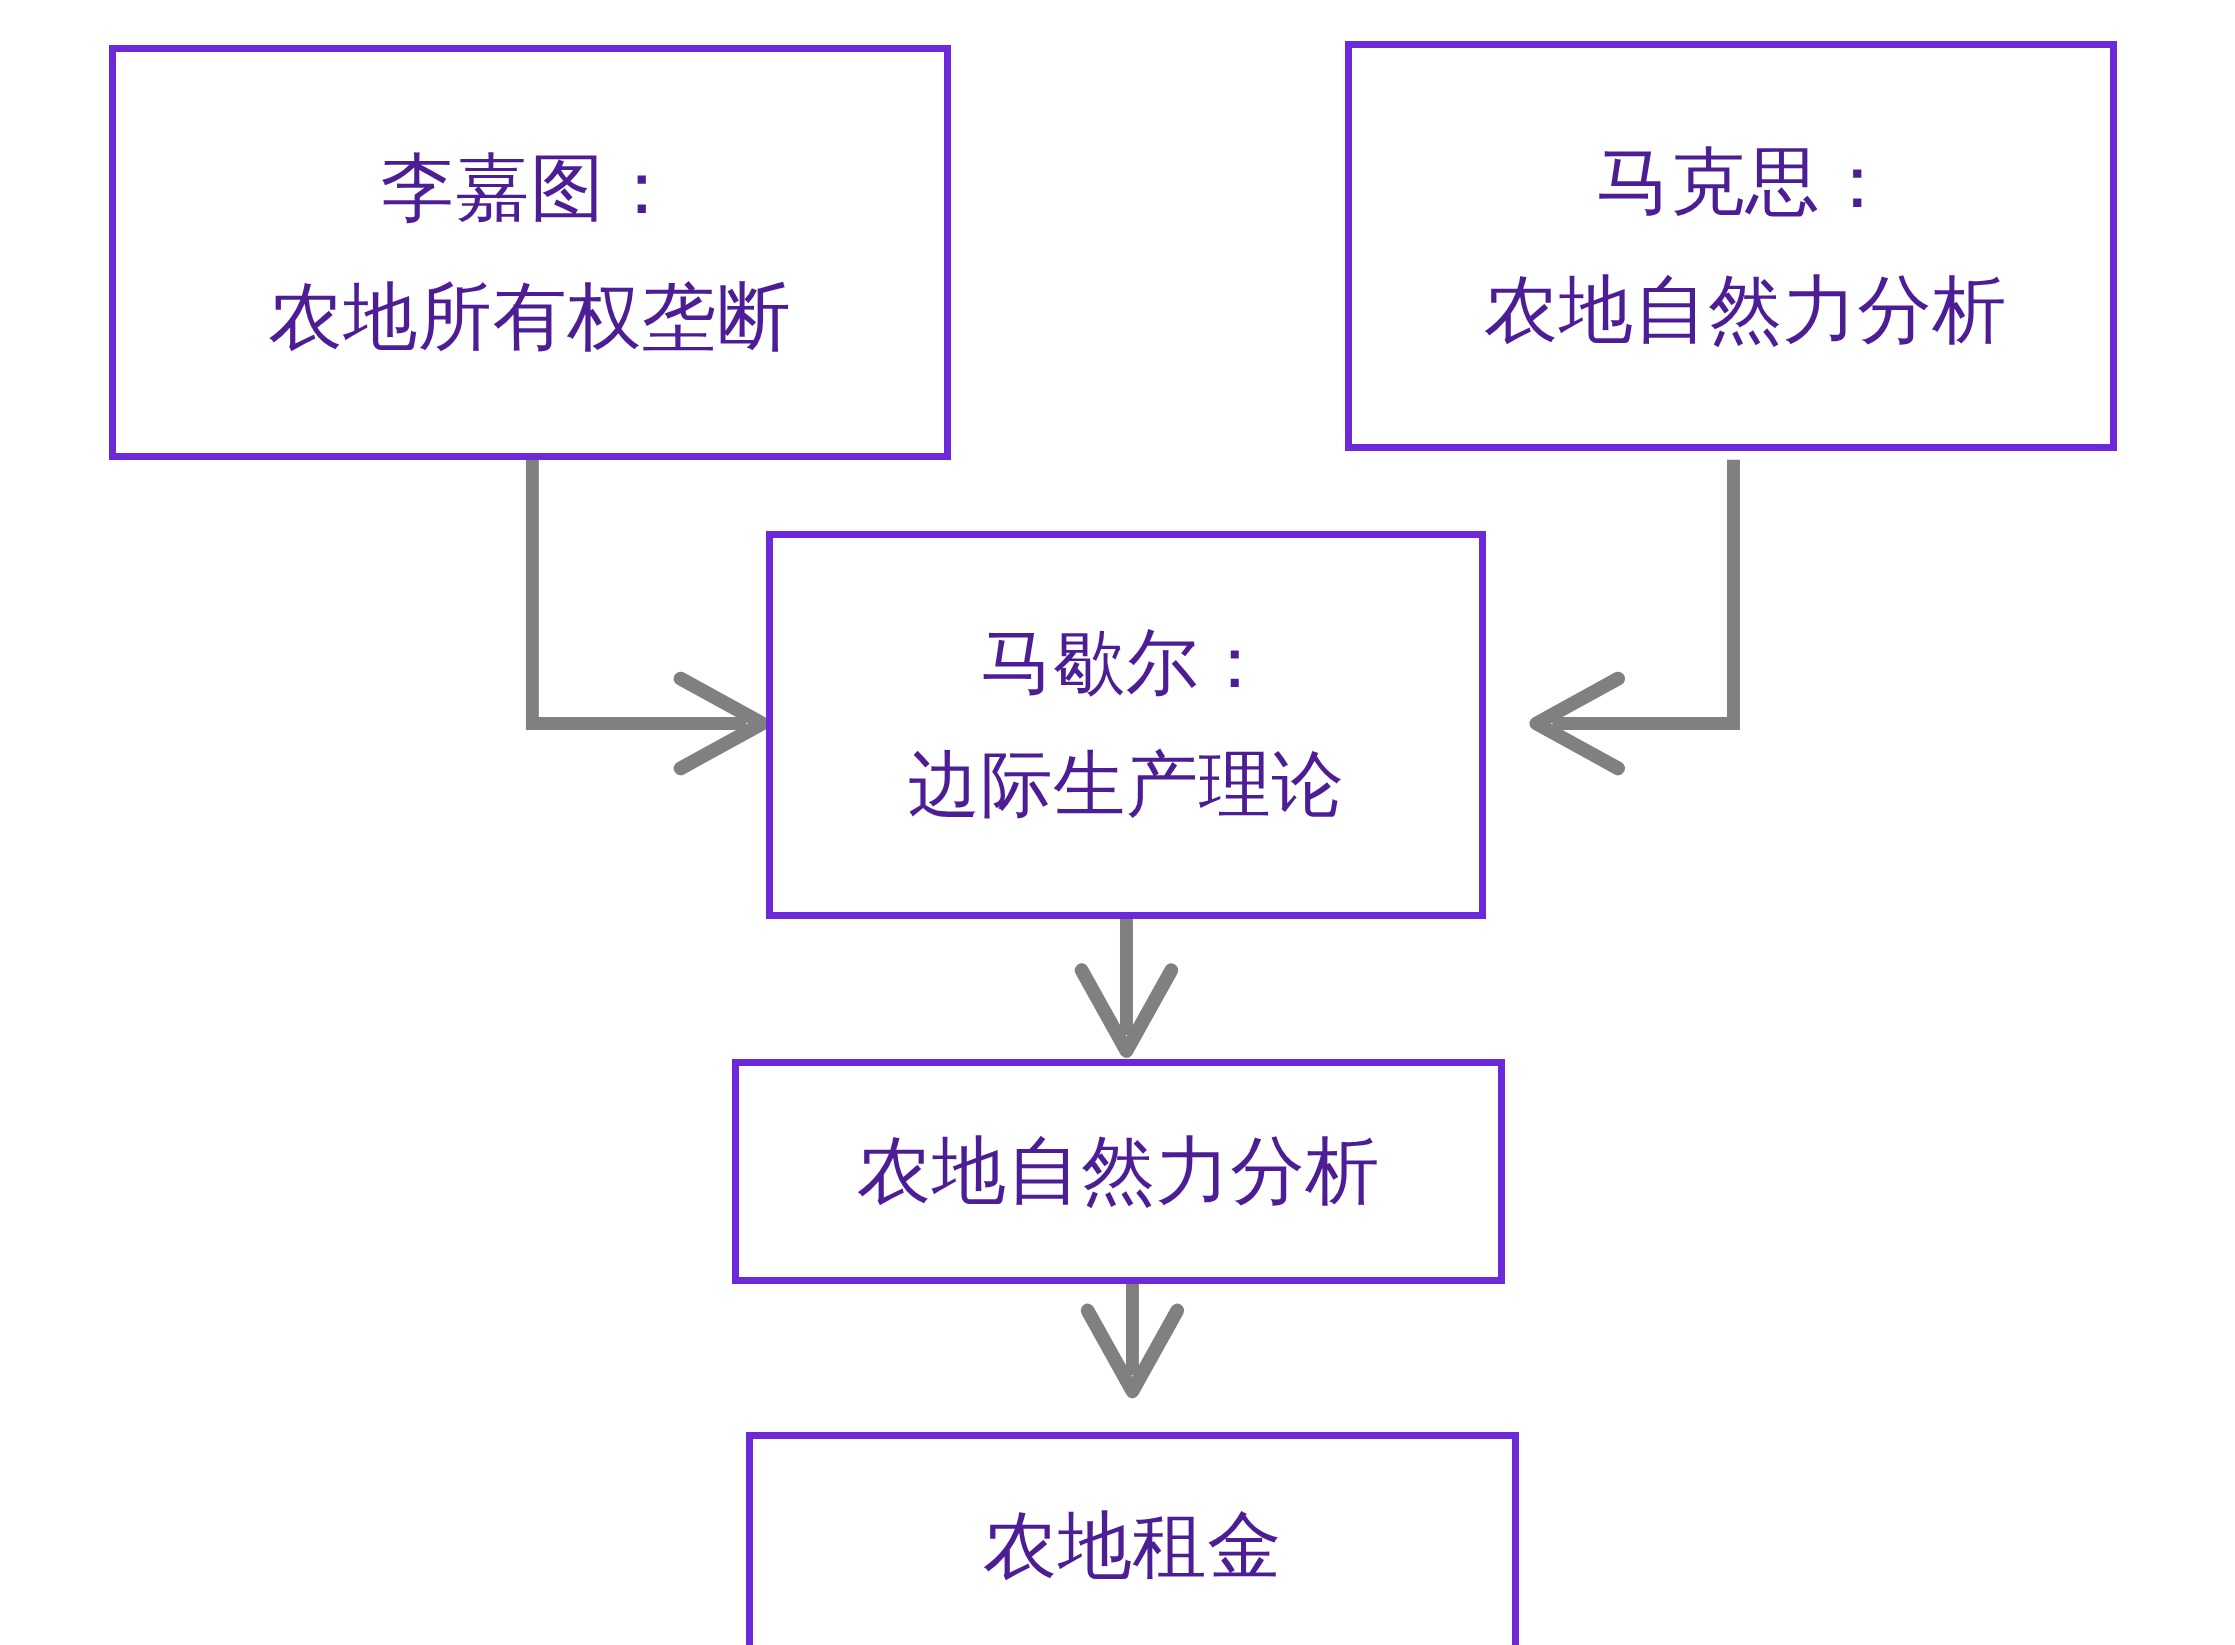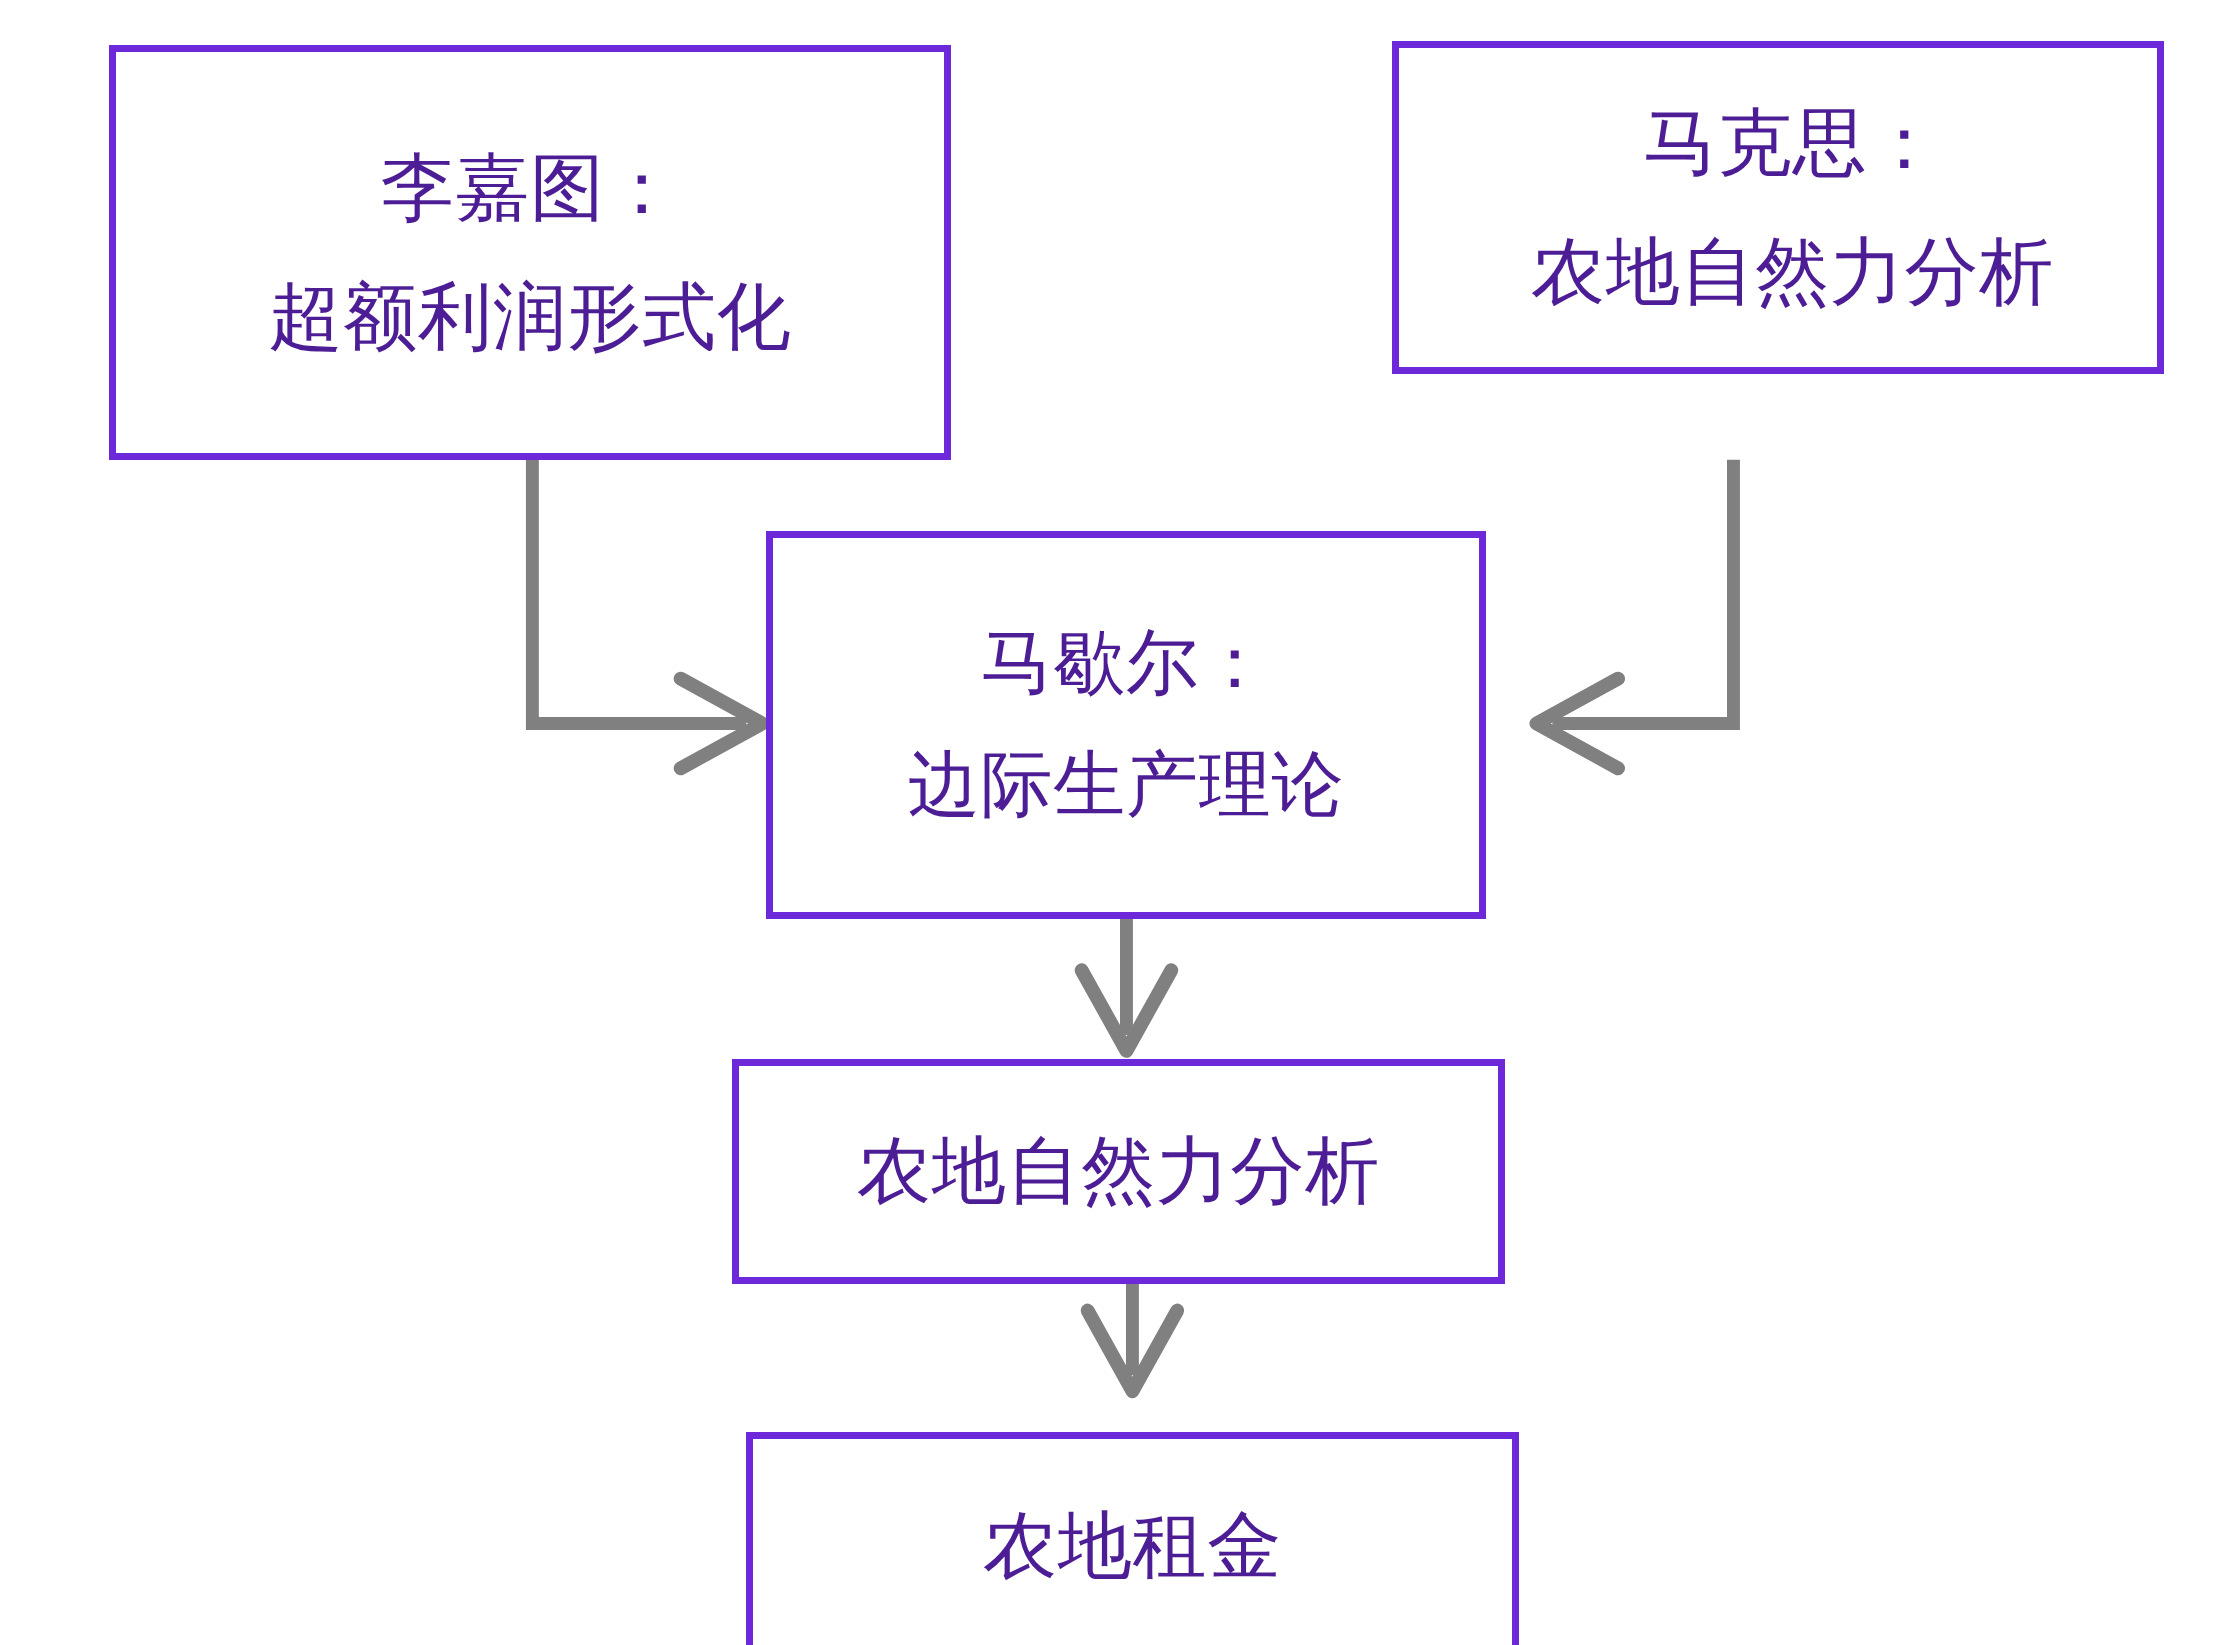--- a/index.html
+++ b/index.html
@@ -41,22 +41,22 @@
   }
 
   #node-ricardo {
     left: 109px;  top: 45px;
     width: 842px; height: 415px;
     font-size: 74px;
   }
   #node-ricardo .line-1 { margin-bottom: 38px; }
 
   #node-marx {
-    left: 1392px; top: 41px;
-    width: 772px; height: 333px;
+    left: 1345px; top: 41px;
+    width: 772px; height: 410px;
     font-size: 74px;
     padding-left: 29px;
   }
   #node-marx .line-1 { margin-bottom: 38px; }
 
   #node-marshall {
     left: 766px;  top: 531px;
     width: 720px; height: 388px;
     font-size: 72px;
   }
@@ -121,21 +121,21 @@
     </g>
 
     <g>
       <path class="conn-stroke" d="M 1138 1288 L 1138 1382"></path>
       <path class="conn-head" d="M 1093 1317 L 1138 1398 L 1183 1317"></path>
     </g>
   </svg>
 
   <div class="node" id="node-ricardo">
     <span class="line line-1">李嘉图：</span>
-    <span class="line line-2">超额利润形式化</span>
+    <span class="line line-2">农地所有权垄断</span>
   </div>
 
   <div class="node" id="node-marx">
     <span class="line line-1">马克思：</span>
     <span class="line line-2">农地自然力分析</span>
   </div>
 
   <div class="node" id="node-marshall">
     <span class="line line-1">马歇尔：</span>
     <span class="line line-2">边际生产理论</span>

